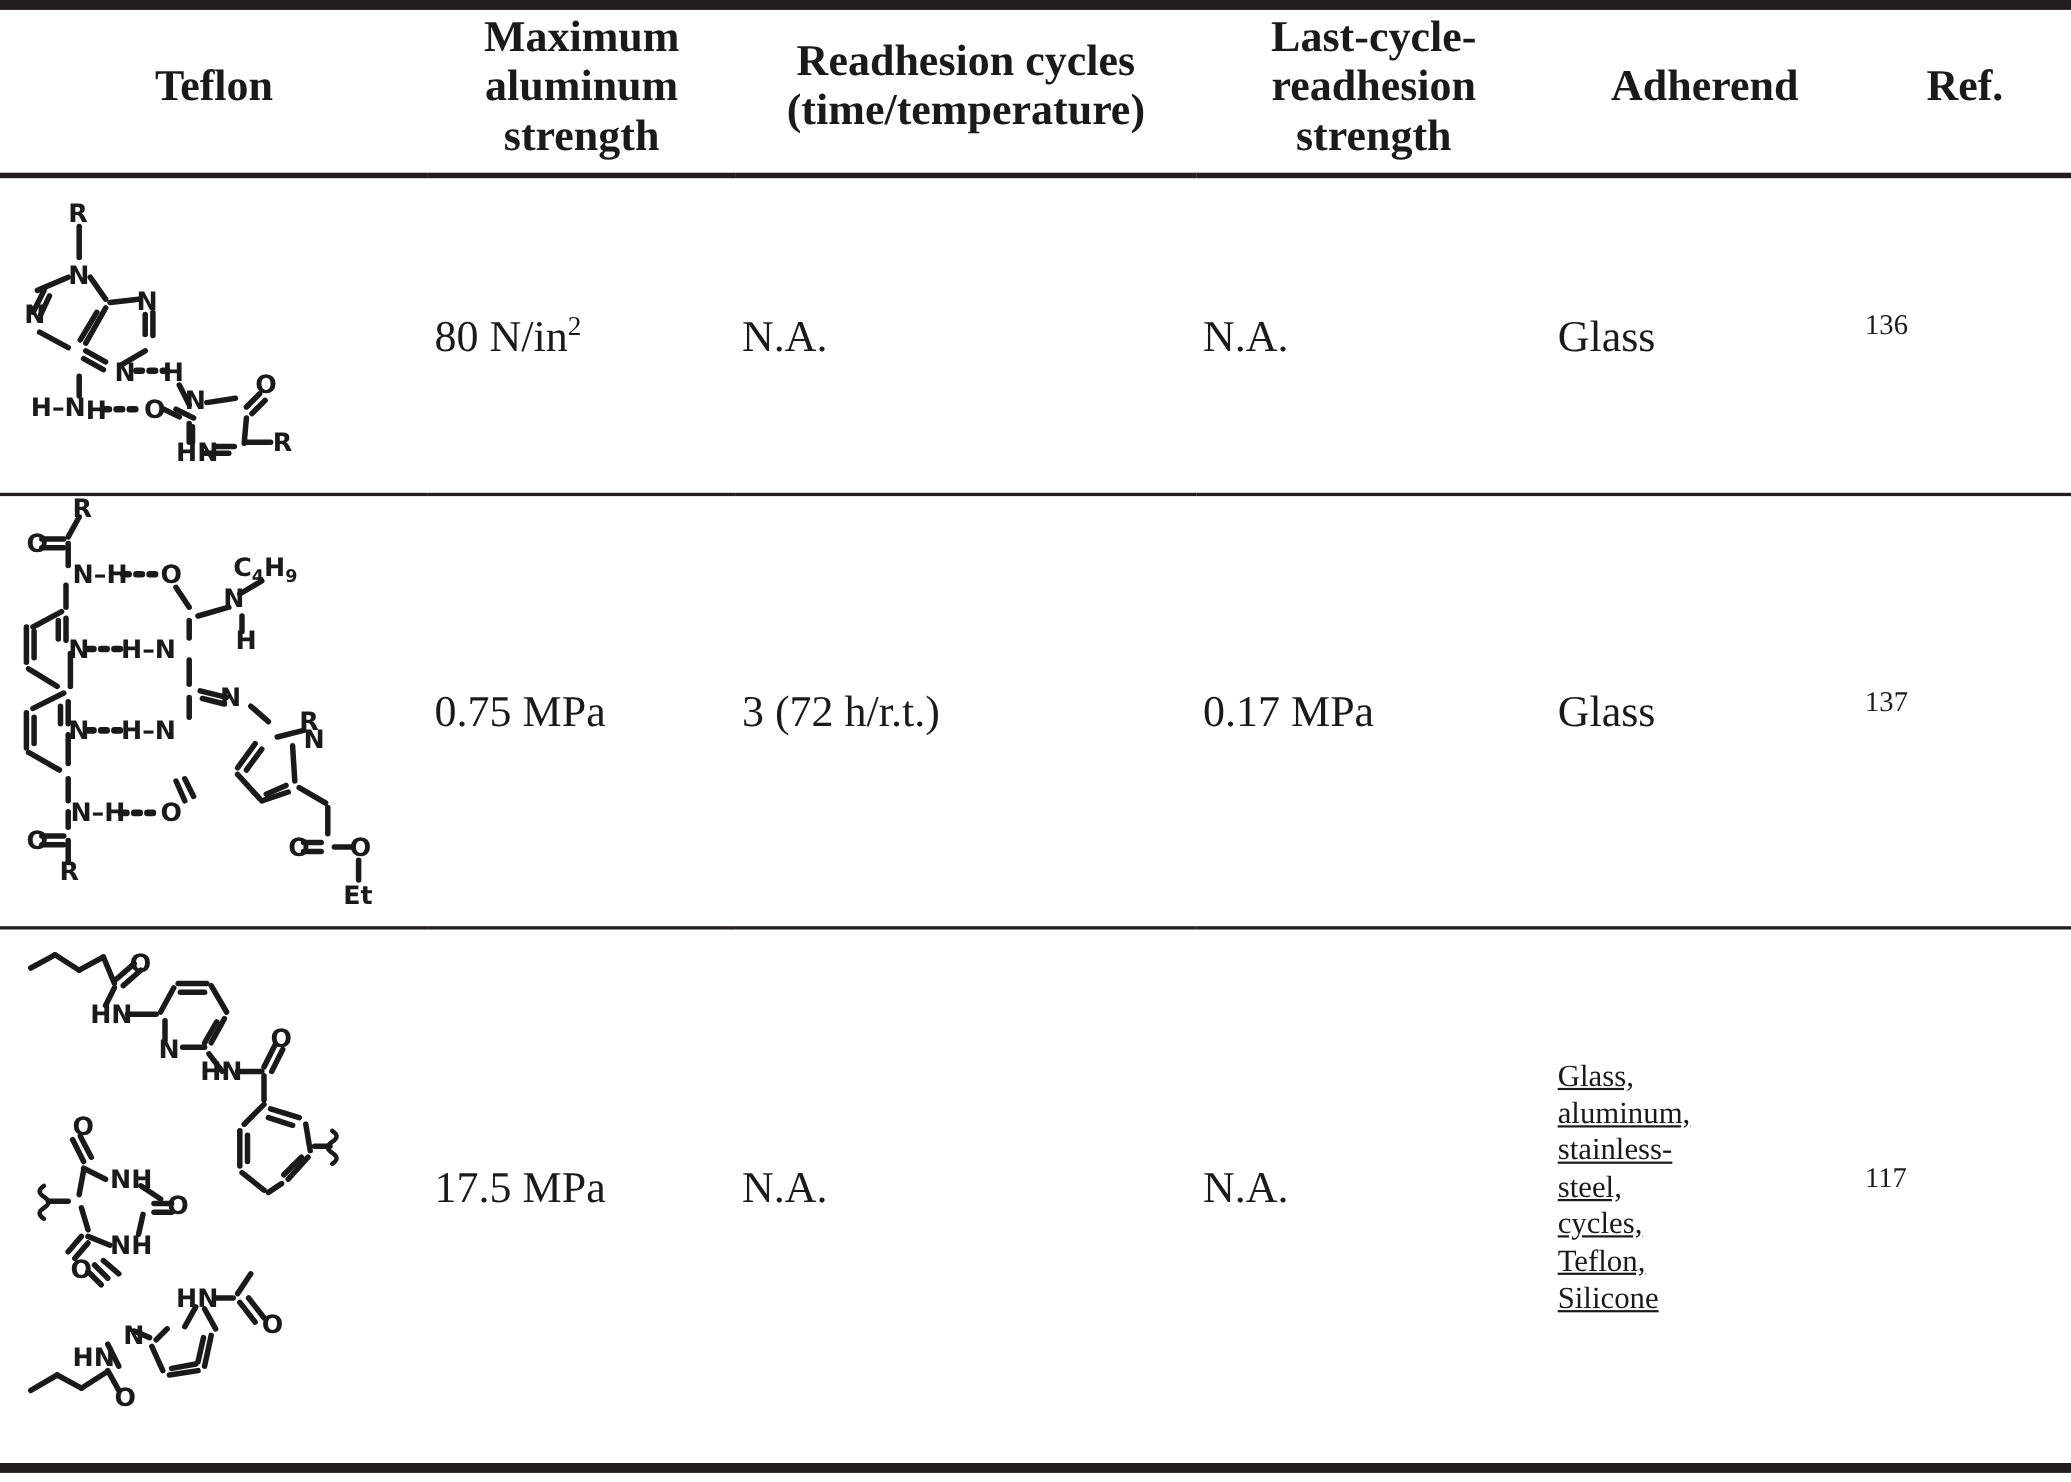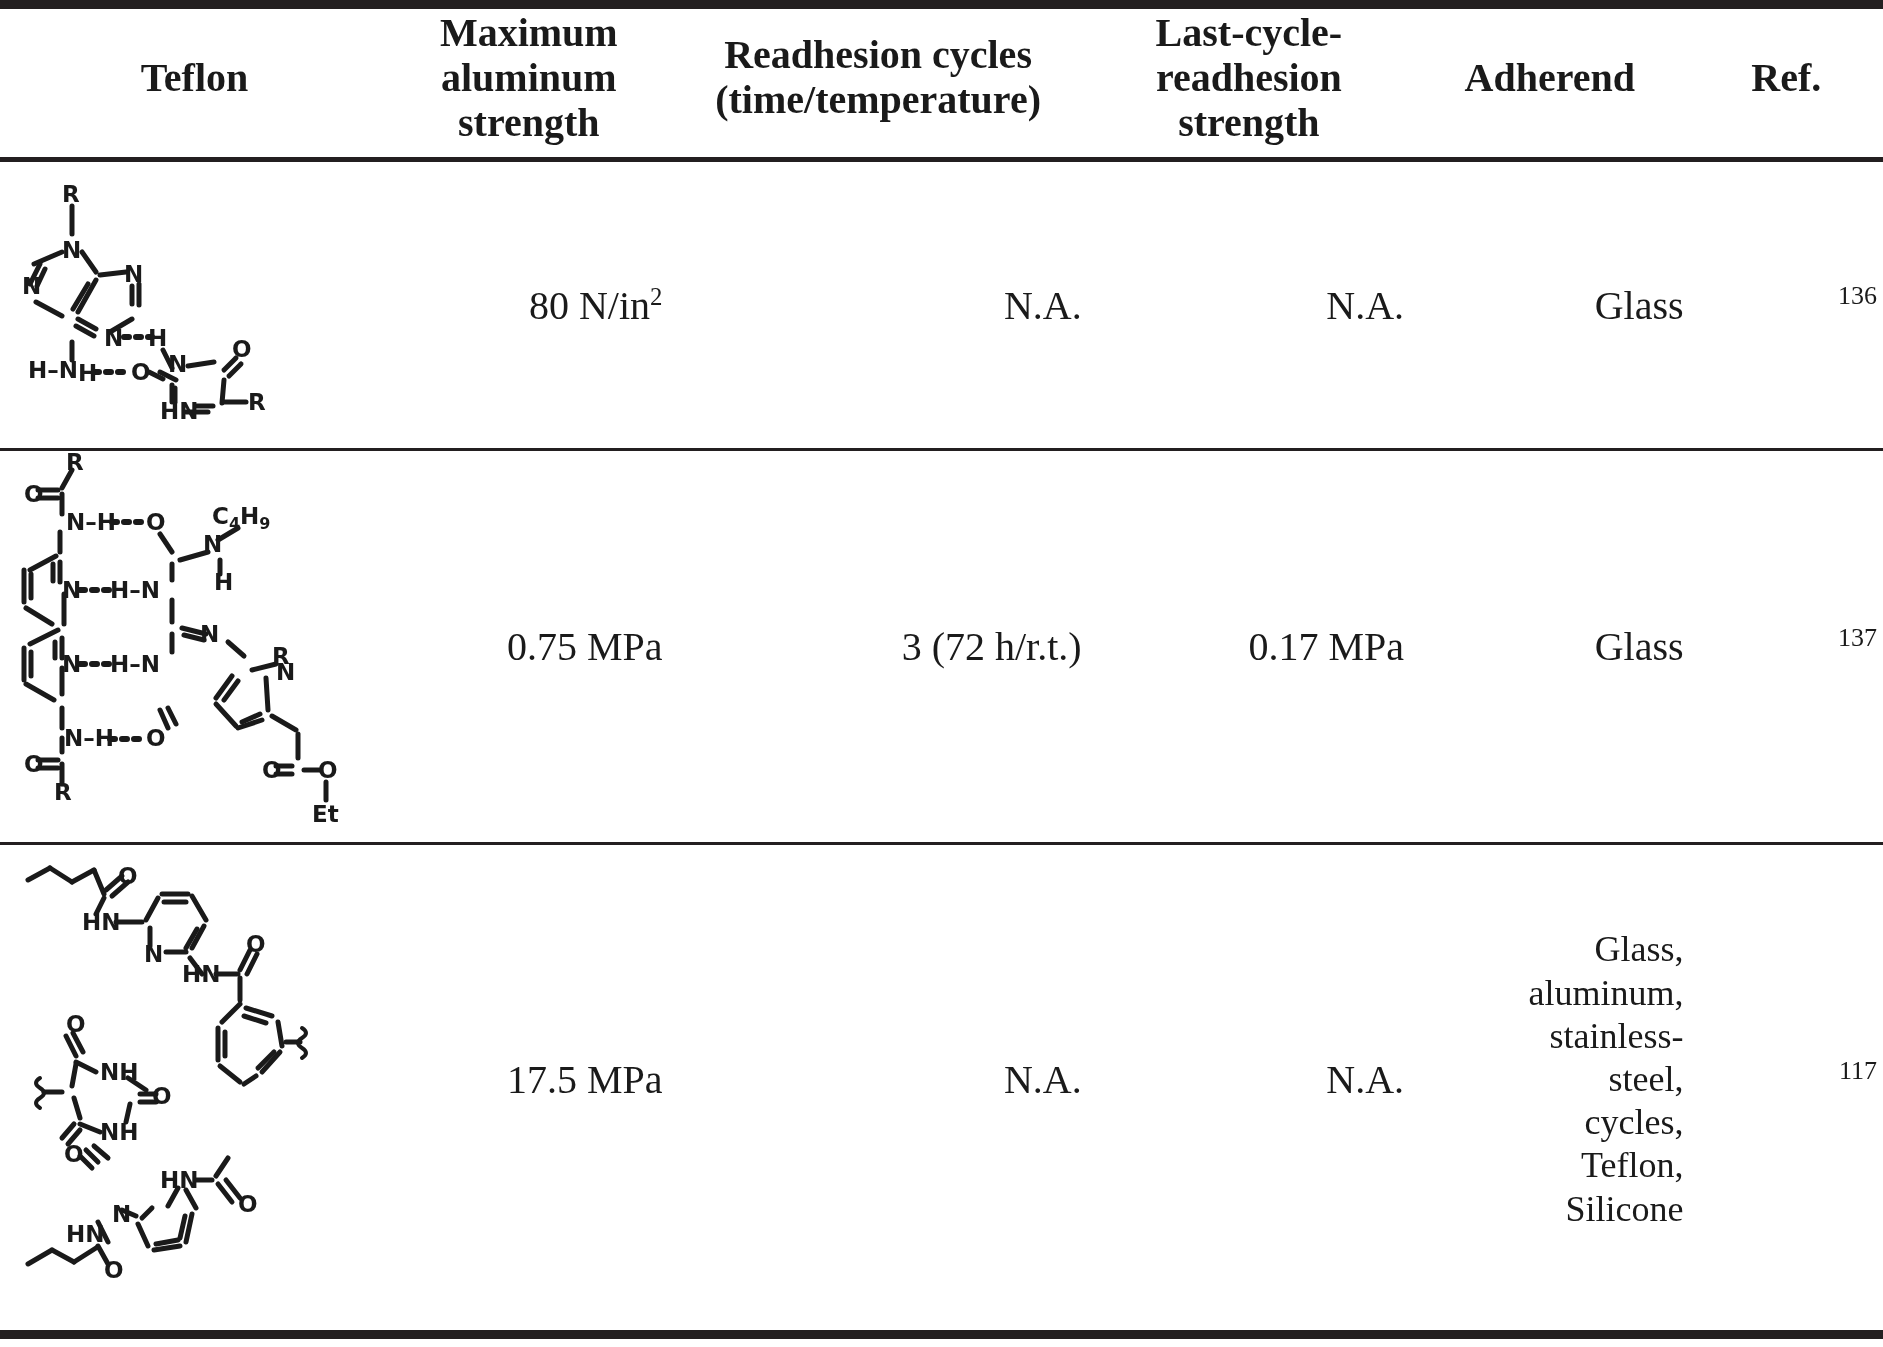--- a/index.html
+++ b/index.html
@@ -50,21 +50,21 @@
     line-height: 1.12;
     padding: 2px 6px 12px 6px;
     vertical-align: middle;
     text-align: center;
   }
 
   tbody td {
     border-bottom: 3px solid #231f20;
     font-size: 40px;
     line-height: 1.18;
-    text-align: right;
+    text-align: left;
     vertical-align: middle;
     padding: 8px 6px;
     font-weight: normal;
   }
   tbody tr:last-child td {
     border-bottom: none;
   }
 
   
   .col-motif   { width: 362px; }
@@ -88,22 +88,23 @@
     margin-top: 48px;
   }
 
   sup.unit-sup {
     font-size: 0.62em;
     vertical-align: super;
     line-height: 0;
   }
 
   .adherend-multi {
-    font-size: 36px;
+    font-size: 28px;
     line-height: 1.2;
+    text-decoration: underline;
   }
 
   
   .chem text {
     font-family: "DejaVu Sans", "Liberation Sans", sans-serif;
     font-weight: bold;
     fill: #1a1a1a;
   }
   .chem line, .chem polyline, .chem path, .chem polygon {
     stroke: #1a1a1a;

